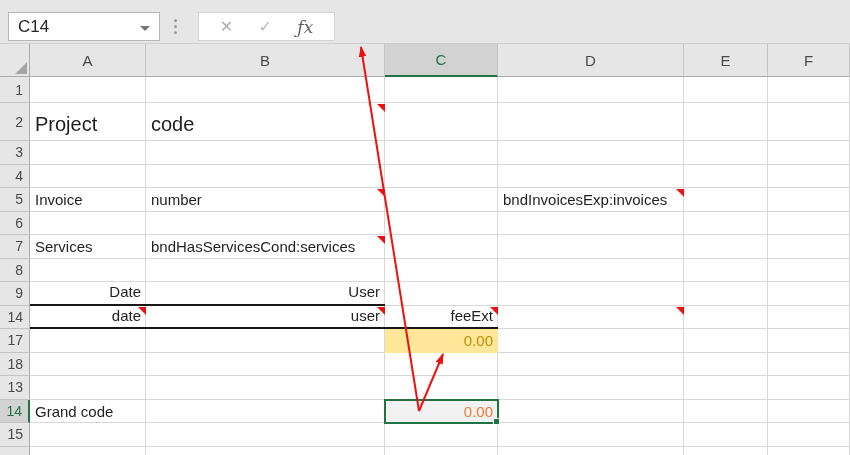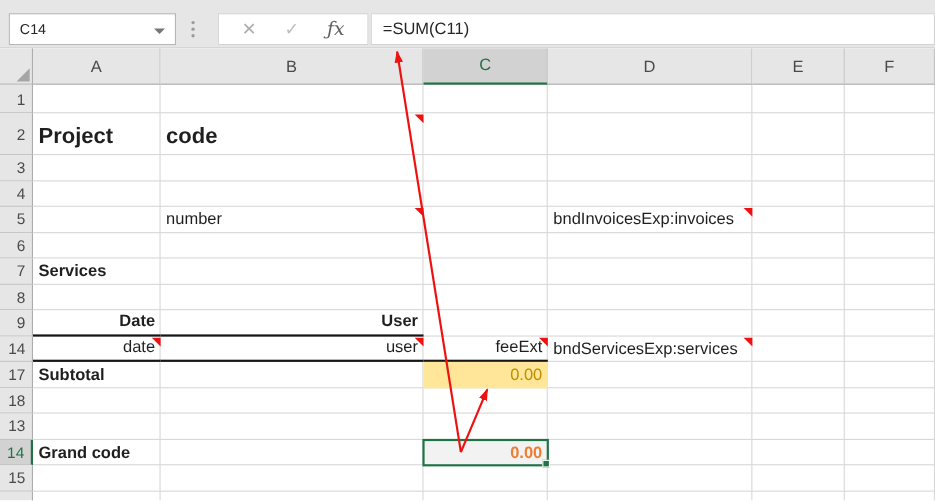--- a/index.html
+++ b/index.html
@@ -12,21 +12,21 @@
 
   
   #formula-bar {
     position:absolute; left:0; top:0; width:850px; height:44px;
     background:#e6e6e6; border-bottom:1px solid #cfcfcf;
   }
   #name-box {
     position:absolute; left:8px; top:12px; width:152px; height:29px;
     background:#fff; border:1px solid #b6b6b6;
     display:flex; align-items:center; padding-left:9px;
-    font-size:13px; color:#262626;
+    font-size:17px; color:#262626;
   }
   #name-caret {
     position:absolute; right:9px; top:13px;
     width:0; height:0; border-left:5px solid transparent;
     border-right:5px solid transparent; border-top:5px solid #767676;
   }
   #fb-dots {
     position:absolute; left:174px; top:13px; height:27px; width:4px;
     display:flex; flex-direction:column; justify-content:center; gap:3px;
   }
@@ -79,21 +79,21 @@
     border-right:2px solid #217346;
   }
   .vline { position:absolute; width:1px; background:#d8d8d8; }
   .hline { position:absolute; height:1px; background:#d8d8d8; }
 
   .cell {
     position:absolute; display:flex; align-items:flex-end;
     padding:0 5px 3px 5px; font-size:15px; color:#1f1f1f;
     white-space:nowrap; line-height:1.1; z-index:2;
   }
-  .cell.bold  { font-weight:bold; }
+  .cell.bold  { font-weight:normal; }
   .cell.title { font-size:20px; padding-bottom:6px; }
   .cell.right { justify-content:flex-end; }
   .cell.bborder { border-bottom:2px solid #161616;justify-content:flex-end; }
   .cell.selected { outline:2px solid #217346; outline-offset:-1px; z-index:3; }
   .fill-handle {
     position:absolute; width:7px; height:7px; background:#217346;
     border:1px solid #fff; z-index:4;
   }
   .comment {
     position:absolute; top:1px; right:0; width:0; height:0;
@@ -115,23 +115,20 @@
     </div>
     <div id="fb-dots">
         <i></i>
         <i></i>
         <i></i>
       </div>
     <div id="fb-buttons">
       <span class="fb-x">✕</span>
       <span class="fb-check">✓</span>
       <span class="fb-fx">ƒx</span>
-    </div>
-    <div id="formula-input">
-      <span>=SUM(C11)</span>
     </div>
   </div>
 
   <div id="sheet">
     <div id="corner">
       <span class="tri"></span>
     </div>
 
   <div class="vline" style="left: 145px; top: 33px; height: 378px;"></div>
       <div class="vline" style="left: 384px; top: 33px; height: 378px;"></div>
@@ -176,55 +173,58 @@
       <div class="rowhdr hl" style="top: 355.5px; height: 23.5px;">14</div>
       <div class="rowhdr" style="top: 379px; height: 23.5px;">15</div>
       <div class="rowhdr" style="top: 402.5px; height: 8.5px; border-bottom: none;"></div>
       <div class="cell bold title" style="left: 30px; top: 59px; width: 116px; height: 38px;">
         <span>Project</span>
       </div>
       <div class="cell bold title" style="left: 146px; top: 59px; width: 239px; height: 38px;">
         <span>code</span>
         <span class="comment" style="border-top-color: rgb(238, 17, 17);"></span>
       </div>
+      <div class="cell bold" style="left: 30px; top: 144px; width: 116px; height: 23.5px;">
+        <span>Invoice</span>
+      </div>
       <div class="cell" style="left: 146px; top: 144px; width: 239px; height: 23.5px;">
         <span>number</span>
         <span class="comment" style="border-top-color: rgb(238, 17, 17);"></span>
       </div>
       <div class="cell bold" style="left: 30px; top: 191px; width: 116px; height: 23.5px;">
         <span>Services</span>
       </div>
       <div class="cell" style="left: 498px; top: 144px; width: 186px; height: 23.5px;">
         <span>bndInvoicesExp:invoices</span>
         <span class="comment" style="border-top-color: rgb(238, 17, 17);"></span>
       </div>
+      <div class="cell" style="left: 146px; top: 191px; width: 239px; height: 23.5px;">
+        <span>bndHasServicesCond:services</span>
+        <span class="comment" style="border-top-color: rgb(238, 17, 17);"></span>
+      </div>
       <div class="cell bold bborder" style="left: 30px; top: 238px; width: 116px; height: 23.5px;">
         <span>Date</span>
       </div>
       <div class="cell bold bborder" style="left: 146px; top: 238px; width: 239px; height: 23.5px;">
         <span>User</span>
       </div>
       <div class="cell bborder" style="left: 30px; top: 261.5px; width: 116px; height: 23.5px;">
         <span>date</span>
         <span class="comment" style="border-top-color: rgb(238, 17, 17);"></span>
       </div>
       <div class="cell bborder" style="left: 146px; top: 261.5px; width: 239px; height: 23.5px;">
         <span>user</span>
         <span class="comment" style="border-top-color: rgb(238, 17, 17);"></span>
       </div>
       <div class="cell right bborder" style="left: 385px; top: 261.5px; width: 113px; height: 23.5px;">
         <span>feeExt</span>
         <span class="comment" style="border-top-color: rgb(238, 17, 17);"></span>
       </div>
       <div class="cell" style="left: 498px; top: 261.5px; width: 186px; height: 23.5px;">
-        <span>bndServicesExp:services</span>
-        <span class="comment" style="border-top-color: rgb(238, 17, 17);"></span>
-      </div>
-      <div class="cell bold" style="left: 30px; top: 285px; width: 116px; height: 23.5px;">
-        <span>Subtotal</span>
+        <span class="comment" style="border-top-color: rgb(238, 17, 17);"></span>
       </div>
       <div class="cell right" style="left: 385px; top: 285px; width: 113px; height: 23.5px; background: rgb(255, 230, 153); color: rgb(191, 143, 0);">
         <span>0.00</span>
       </div>
       <div class="cell bold" style="left: 30px; top: 355.5px; width: 116px; height: 23.5px;">
         <span>Grand code</span>
       </div>
       <div class="cell bold right selected" style="left: 385px; top: 355.5px; width: 113px; height: 23.5px; background: rgb(242, 242, 242); color: rgb(237, 125, 49);">
         <span>0.00</span>
       </div>

